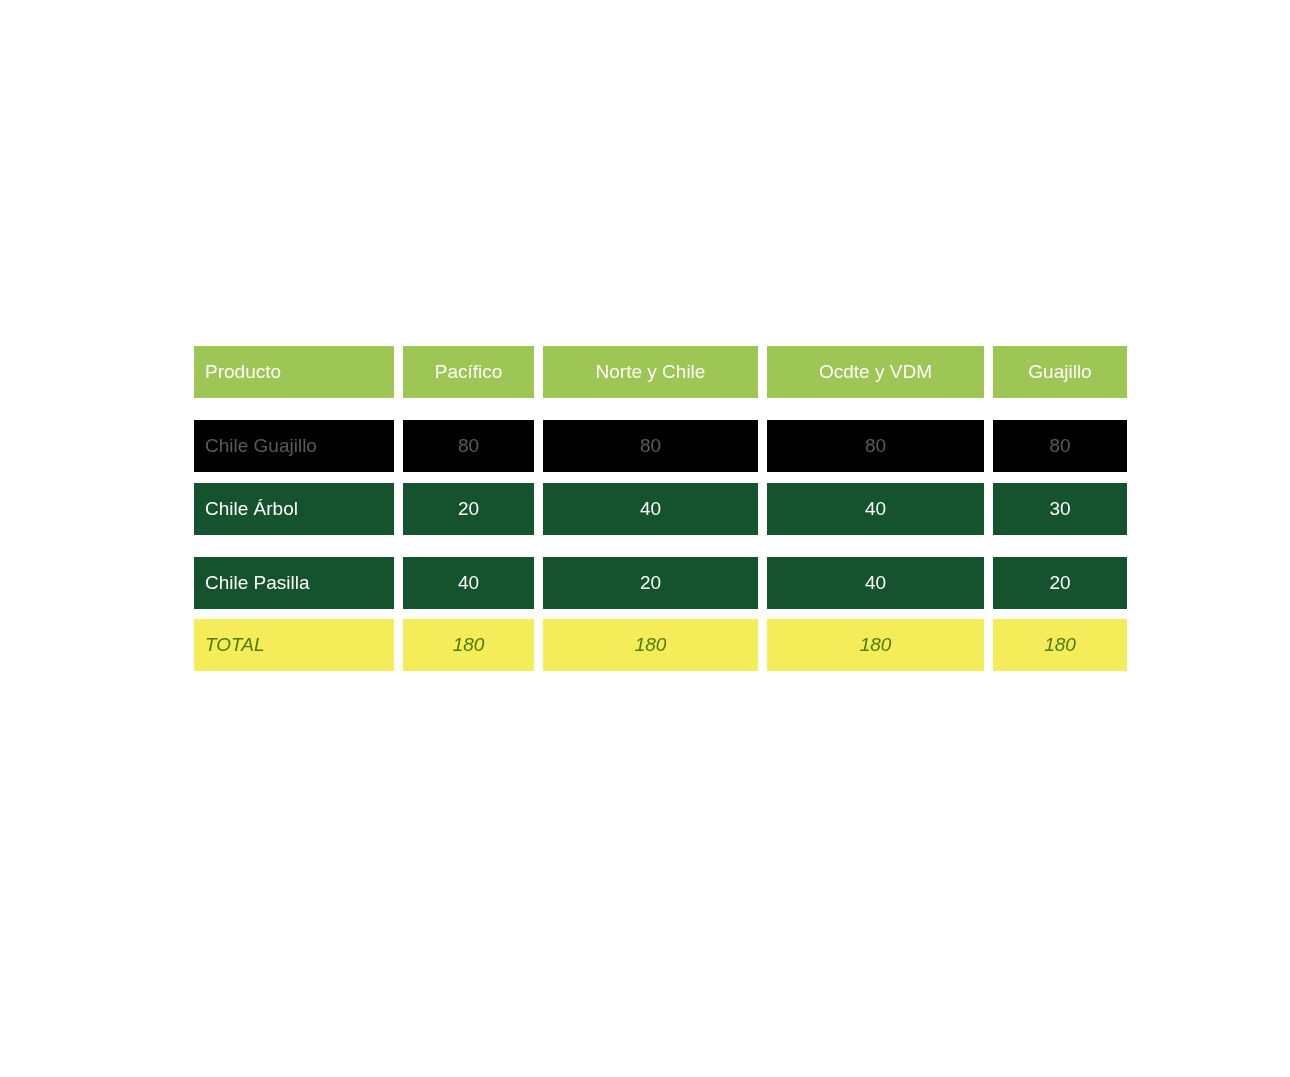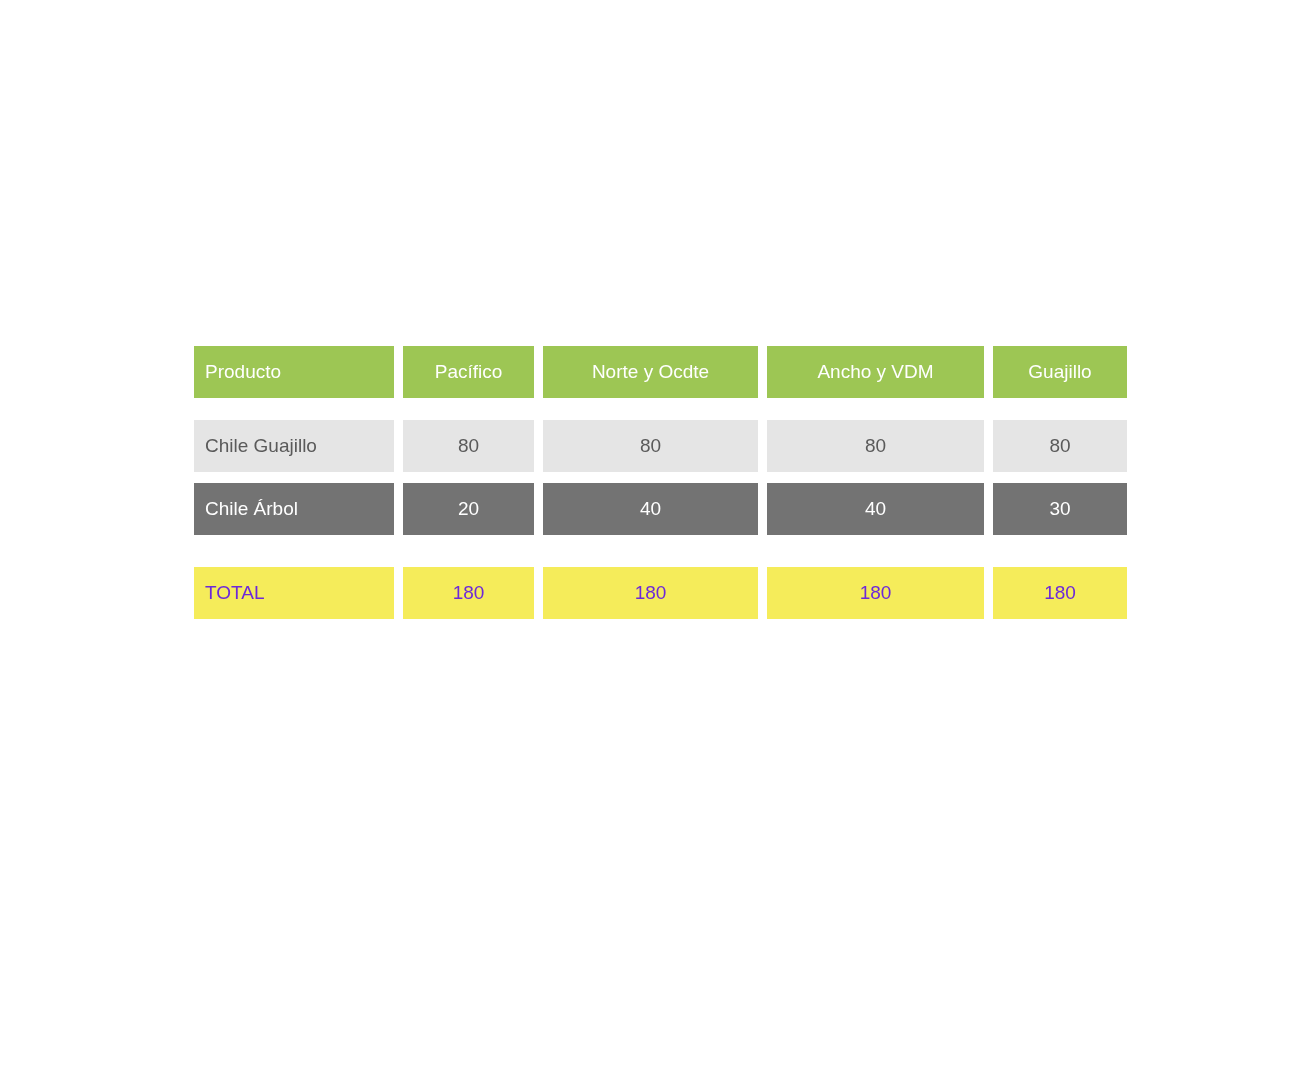--- a/index.html
+++ b/index.html
@@ -71,32 +71,33 @@
 
   
   .spacer-row td {
     height: 22px;
     line-height: 22px;
     background: transparent;
   }
 
   
   .row-light td {
-    background: #e5e5e5;
+    background: #000000;
     color: #5a5a5a;
   }
 
   .row-dark td {
-    background: #737373;
+    background: #14532d;
     color: #ffffff;
   }
 
   .row-total td {
     background: #f5ec5a;
-    color: #6d28d9;
+    color: #4d7c0f;
+    font-style: italic;
   }
 
   
   .gap-row td {
     height: 11px;
     line-height: 11px;
     background: transparent;
   }
   .gap-row-small td {
     height: 10px;
@@ -115,22 +116,22 @@
       <col class="c-pacifico">
       <col class="c-norte">
       <col class="c-centro">
       <col class="c-sureste">
     </colgroup>
 
     <thead>
       <tr class="row-header">
         <th class="col-label">Producto</th>
         <th>Pacífico</th>
-        <th>Norte y Ocdte</th>
-        <th>Ancho y VDM</th>
+        <th>Norte y Chile</th>
+        <th>Ocdte y VDM</th>
         <th>Guajillo</th>
       </tr>
     </thead>
 
     <tbody>
 
       <tr class="spacer-row">
         <td></td>
         <td></td>
         <td></td>
@@ -172,20 +173,27 @@
 
 
       <tr class="gap-row">
         <td></td>
         <td></td>
         <td></td>
         <td></td>
         <td></td>
       </tr>
 
+      <tr class="row-dark">
+        <td class="col-label">Chile Pasilla</td>
+        <td>40</td>
+        <td>20</td>
+        <td>40</td>
+        <td>20</td>
+      </tr>
 
       <tr class="gap-row-small">
         <td></td>
         <td></td>
         <td></td>
         <td></td>
         <td></td>
       </tr>
 
       <tr class="row-total">

